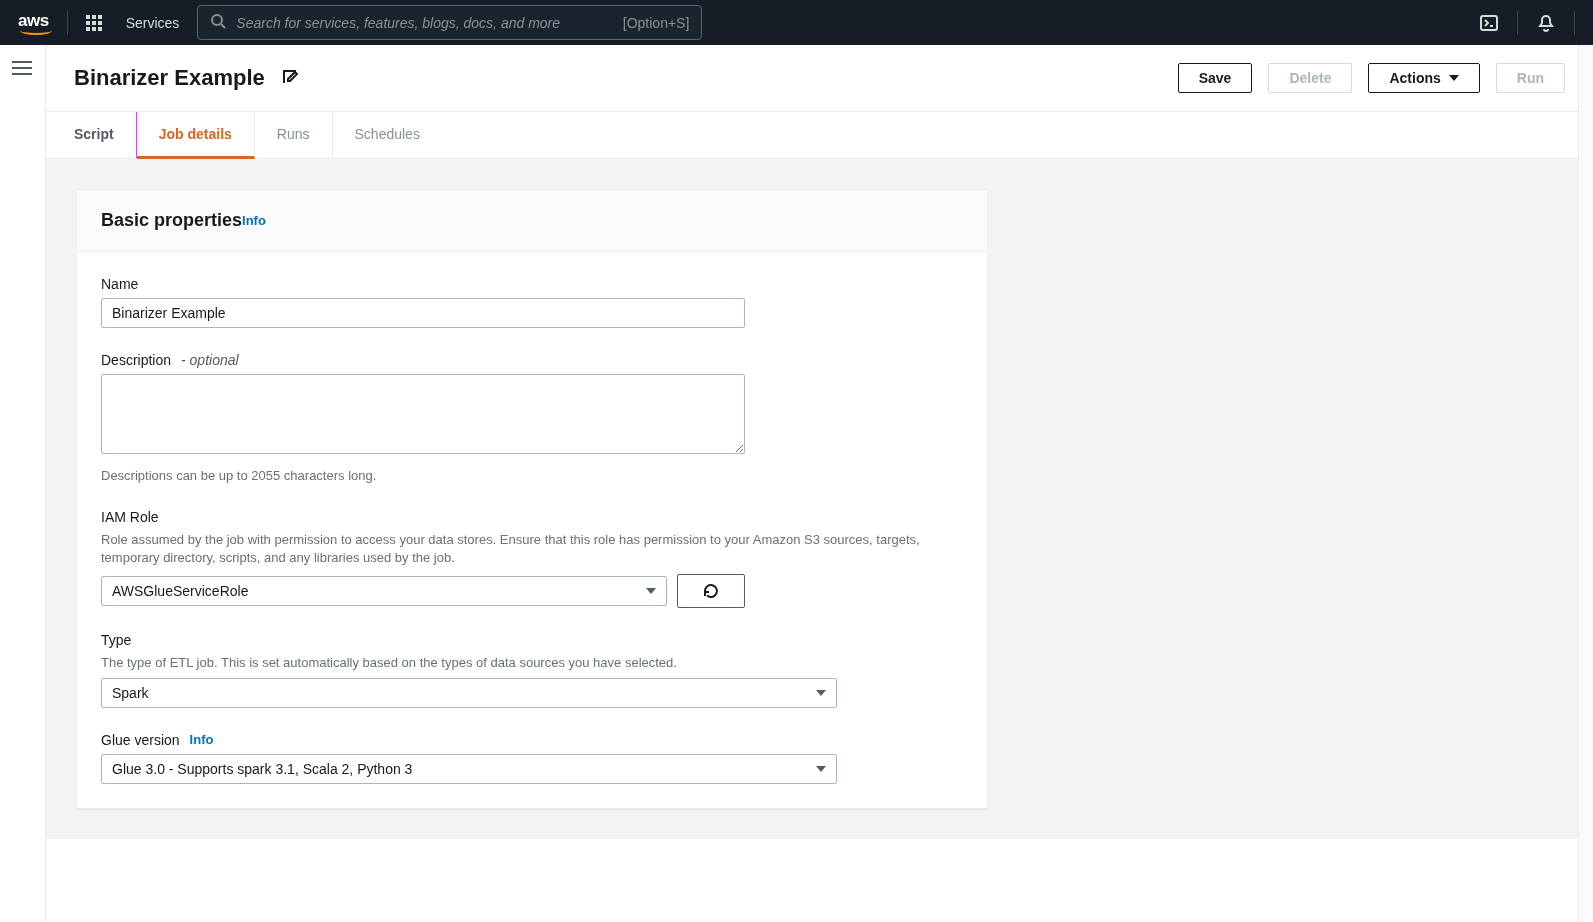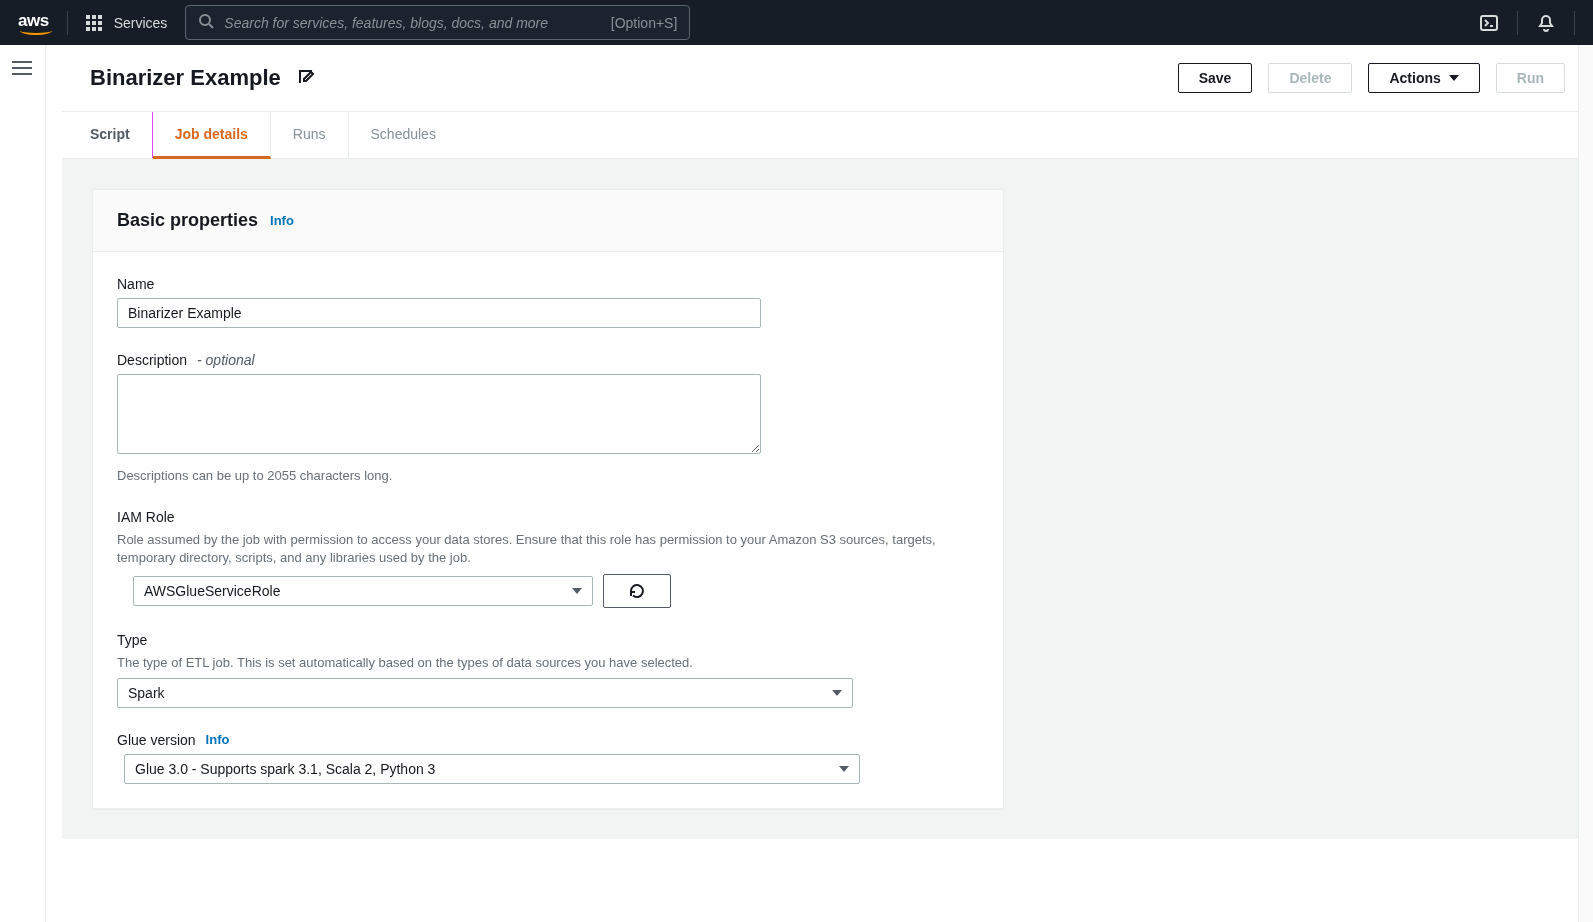--- a/index.html
+++ b/index.html
@@ -30,21 +30,21 @@
     width: 32px;
     height: 7px;
     border: 2px solid #ff9900;
     border-top: none;
     border-left: none;
     border-right: none;
     border-radius: 0 0 50% 50%;
   }
   .nav-divider { width: 1px; height: 24px; background: #3a4149; }
   .services-btn {
-    display: flex; align-items: center; gap: 12px;
+    display: flex; align-items: center; gap: 24px;
     color: #d5dbdb; font-size: 14px; cursor: pointer;
   }
   .grid-icon {
     display: inline-grid;
     grid-template-columns: repeat(3, 4px);
     grid-template-rows: repeat(3, 4px);
     gap: 2px;
   }
   .grid-icon span { background: #d5dbdb; width: 4px; height: 4px; }
   .searchbar {
@@ -76,21 +76,21 @@
     position: absolute;
     top: 58px; left: 12px;
     width: 20px; height: 20px;
     display: flex; flex-direction: column; justify-content: space-between;
     padding: 3px 0;
     cursor: pointer;
   }
   .left-toggle span { height: 2px; background: #545b64; width: 100%; }
 
   
-  .page-wrap { margin-left: 45px; border-left: 1px solid #eaeded; min-height: calc(100vh - 45px); padding-left: 16px; }
+  .page-wrap { margin-left: 45px; border-left: 1px solid #eaeded; min-height: calc(100vh - 45px); }
   .page-header {
     display: flex; align-items: center; justify-content: space-between;
     padding: 18px 28px;
     border-bottom: 1px solid #eaeded;
   }
   .title-group { display: flex; align-items: center; gap: 16px; }
   .page-title { font-size: 22px; font-weight: 700; color: #16191f; }
   .edit-icon { color: #545b64; cursor: pointer; }
   .header-actions { display: flex; gap: 16px; justify-content: center; }
   .btn {
@@ -141,21 +141,21 @@
   .panel {
     background: #fff;
     border: 1px solid #eaeded;
     width: 912px;
     box-shadow: 0 1px 1px rgba(0,0,0,0.04);
   }
   .panel-header {
     background: #fafafa;
     border-bottom: 1px solid #eaeded;
     padding: 20px 24px;
-    display: flex; align-items: center; gap: 12px;
+    display: flex; align-items: center; 
   }
   .panel-title { font-size: 18px; font-weight: 700; }
   .info-link { color: #0073bb; font-size: 13px; font-weight: 700; cursor: pointer; }
   .panel-body { padding: 24px; }
   .field { margin-bottom: 24px; }
   .field-label { font-size: 14px; color: #16191f; margin-bottom: 6px; display: flex; gap: 10px; align-items: center; }
   .field-label .optional { font-style: italic; color: #545b64; }
   .field-help { font-size: 13px; color: #687078; line-height: 1.4; }
   .text-input, .select-input {
     width: 644px;
@@ -176,21 +176,21 @@
   }
   .select-row { display: flex; gap: 10px; align-items: center; margin-top: 6px; }
   .select-wrap {
     position: relative;
     display: flex; align-items: center;
     border: 1px solid #aab7b8;
     border-radius: 2px;
     background: #fff;
     padding: 6px 10px;
   }
-  .select-wrap.w566 { width: 460px; margin-left: 16px; }
+  .select-wrap.w566 { width: 566px; }
   .select-wrap.w644 { width: 736px; }
   .select-wrap .caret-down { margin-left: auto; color: #545b64; }
   .refresh-btn {
     width: 68px; height: 34px;
     border: 1px solid #545b64;
     border-radius: 2px;
     background: #fff;
     display: flex; align-items: center; justify-content: center;
     cursor: pointer;
   }
@@ -337,21 +337,21 @@
               <span class="caret-down"></span>
             </div>
           </div>
         </div>
 
         <div class="field" style="margin-bottom:0;">
           <div class="field-label">
             <span>Glue version</span>
             <span class="info-link">Info</span>
           </div>
-          <div class="select-row" style="margin-top:4px;margin-left:7px;">
+          <div class="select-row" style="margin-top:4px;">
             <div class="select-wrap w644">
               <span>Glue 3.0 - Supports spark 3.1, Scala 2, Python 3</span>
               <span class="caret-down"></span>
             </div>
           </div>
         </div>
 
       </div>
     </div>
   </div>

